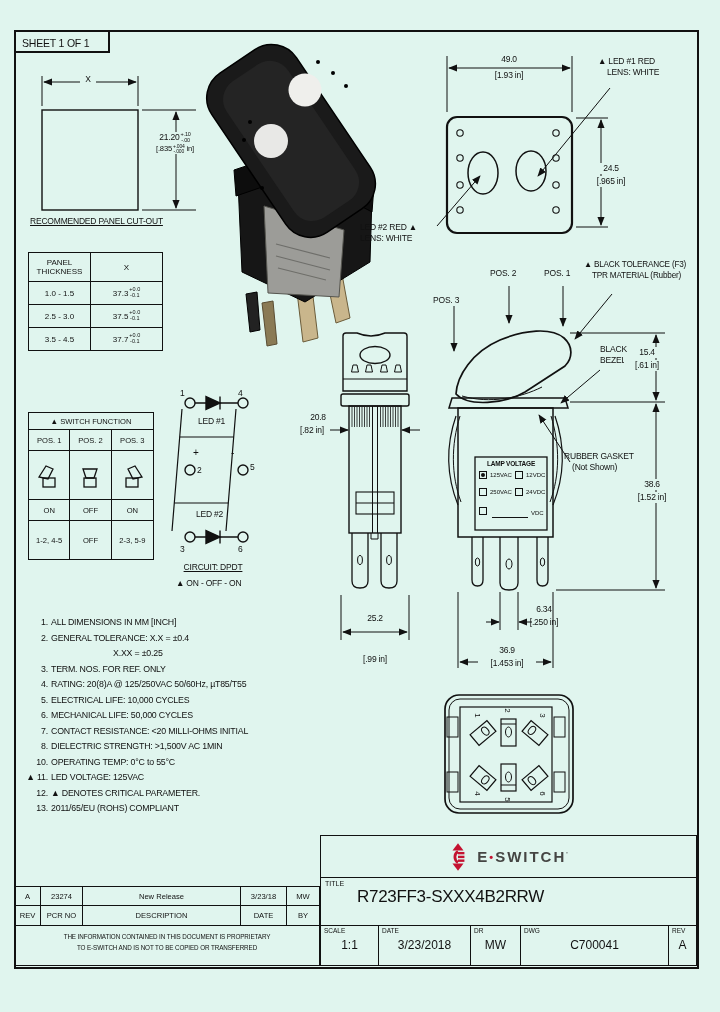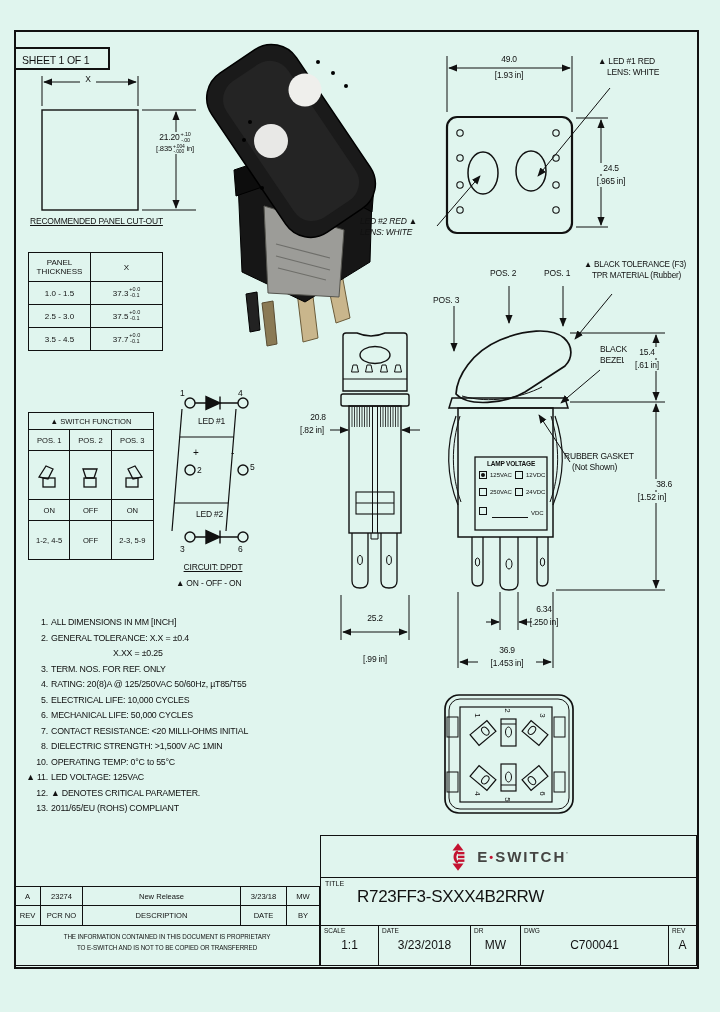--- a/index.html
+++ b/index.html
@@ -65,21 +65,21 @@
   .scalerow .fcell:last-child{border-right:none;}
   .scalerow .fl{position:absolute;left:3px;top:2px;font-size:6.5px;}
   .scalerow .fv{position:absolute;left:0;top:13px;width:100%;text-align:center;font-size:12px;}
 </style>
 </head>
 <body>
 
 <div class="page">
 
   <div class="frame"></div>
-  <div class="sheetbox lbl" style="position:absolute;margin-top:17px;">
+  <div class="sheetbox lbl" style="position:absolute;">
     <span>SHEET 1 OF 1</span>
   </div>
 
   <svg class="art" width="720" height="1012" viewBox="0 0 720 1012">
     <defs>
       <marker id="ae" viewBox="0 0 10 10" refX="9" refY="5" markerWidth="9" markerHeight="9" orient="auto">
           <path d="M0,1L10,5L0,9z" fill="#111"></path>
         </marker>
       <marker id="as" viewBox="0 0 10 10" refX="9" refY="5" markerWidth="9" markerHeight="9" orient="auto-start-reverse">
           <path d="M0,1L10,5L0,9z" fill="#111"></path>
@@ -366,21 +366,21 @@
   </div>
 
   <div class="lbl c" style="left:486px;top:54px;width:46px;">49.0</div>
   <div class="lbl c" style="left:480px;top:70px;width:58px;">[1.93 in]</div>
   <div class="lbl msk c" style="left:588px;top:163px;width:46px;">24.5</div>
   <div class="lbl msk c" style="left:582px;top:176px;width:58px;">[.965 in]</div>
   <div class="lbl" style="left:598px;top:56px;">
     <div>▲ LED #1 RED</div>
       <div style="padding-left:9px;">LENS: WHITE</div>
   </div>
-  <div class="lbl" style="left:360px;top:216px;font-style:italic;">
+  <div class="lbl" style="left:360px;top:222px;">
     <div>LED #2 RED ▲</div>
       <div>LENS: WHITE</div>
   </div>
 
   <div class="lbl" style="left:433px;top:295px;">POS. 3</div>
   <div class="lbl" style="left:490px;top:268px;">POS. 2</div>
   <div class="lbl" style="left:544px;top:268px;">POS. 1</div>
   <div class="lbl" style="left:584px;top:260px;font-size:8.2px;">
     <div>▲ BLACK TOLERANCE (F3)</div>
       <div style="padding-left:8px;">TPR MATERIAL (Rubber)</div>
@@ -388,21 +388,21 @@
   <div class="lbl" style="left:600px;top:344px;">
     <div>BLACK</div>
       <div>BEZEL</div>
   </div>
   <div class="lbl msk c" style="left:630px;top:347px;width:34px;">15.4</div>
   <div class="lbl msk c" style="left:624px;top:360px;width:46px;">[.61 in]</div>
   <div class="lbl" style="left:564px;top:451px;">
     <div>RUBBER GASKET</div>
       <div style="padding-left:8px;">(Not Shown)</div>
   </div>
-  <div class="lbl msk c" style="left:632px;top:479px;width:40px;text-align:right;">38.6</div>
+  <div class="lbl msk c" style="left:632px;top:479px;width:40px;">38.6</div>
   <div class="lbl msk c" style="left:626px;top:492px;width:52px;">[1.52 in]</div>
   <div class="lbl c" style="left:524px;top:604px;width:40px;">6.34</div>
   <div class="lbl c" style="left:518px;top:617px;width:52px;">[.250 in]</div>
   <div class="lbl msk c" style="left:486px;top:645px;width:42px;">36.9</div>
   <div class="lbl msk c" style="left:478px;top:658px;width:58px;">[1.453 in]</div>
 
   <div class="lamp">
     <div class="ti">LAMP VOLTAGE</div>
     <div class="cb on" style="left:4px;top:14px;"></div>
     <span style="position:absolute;left:15px;top:15px;">125VAC</span>

